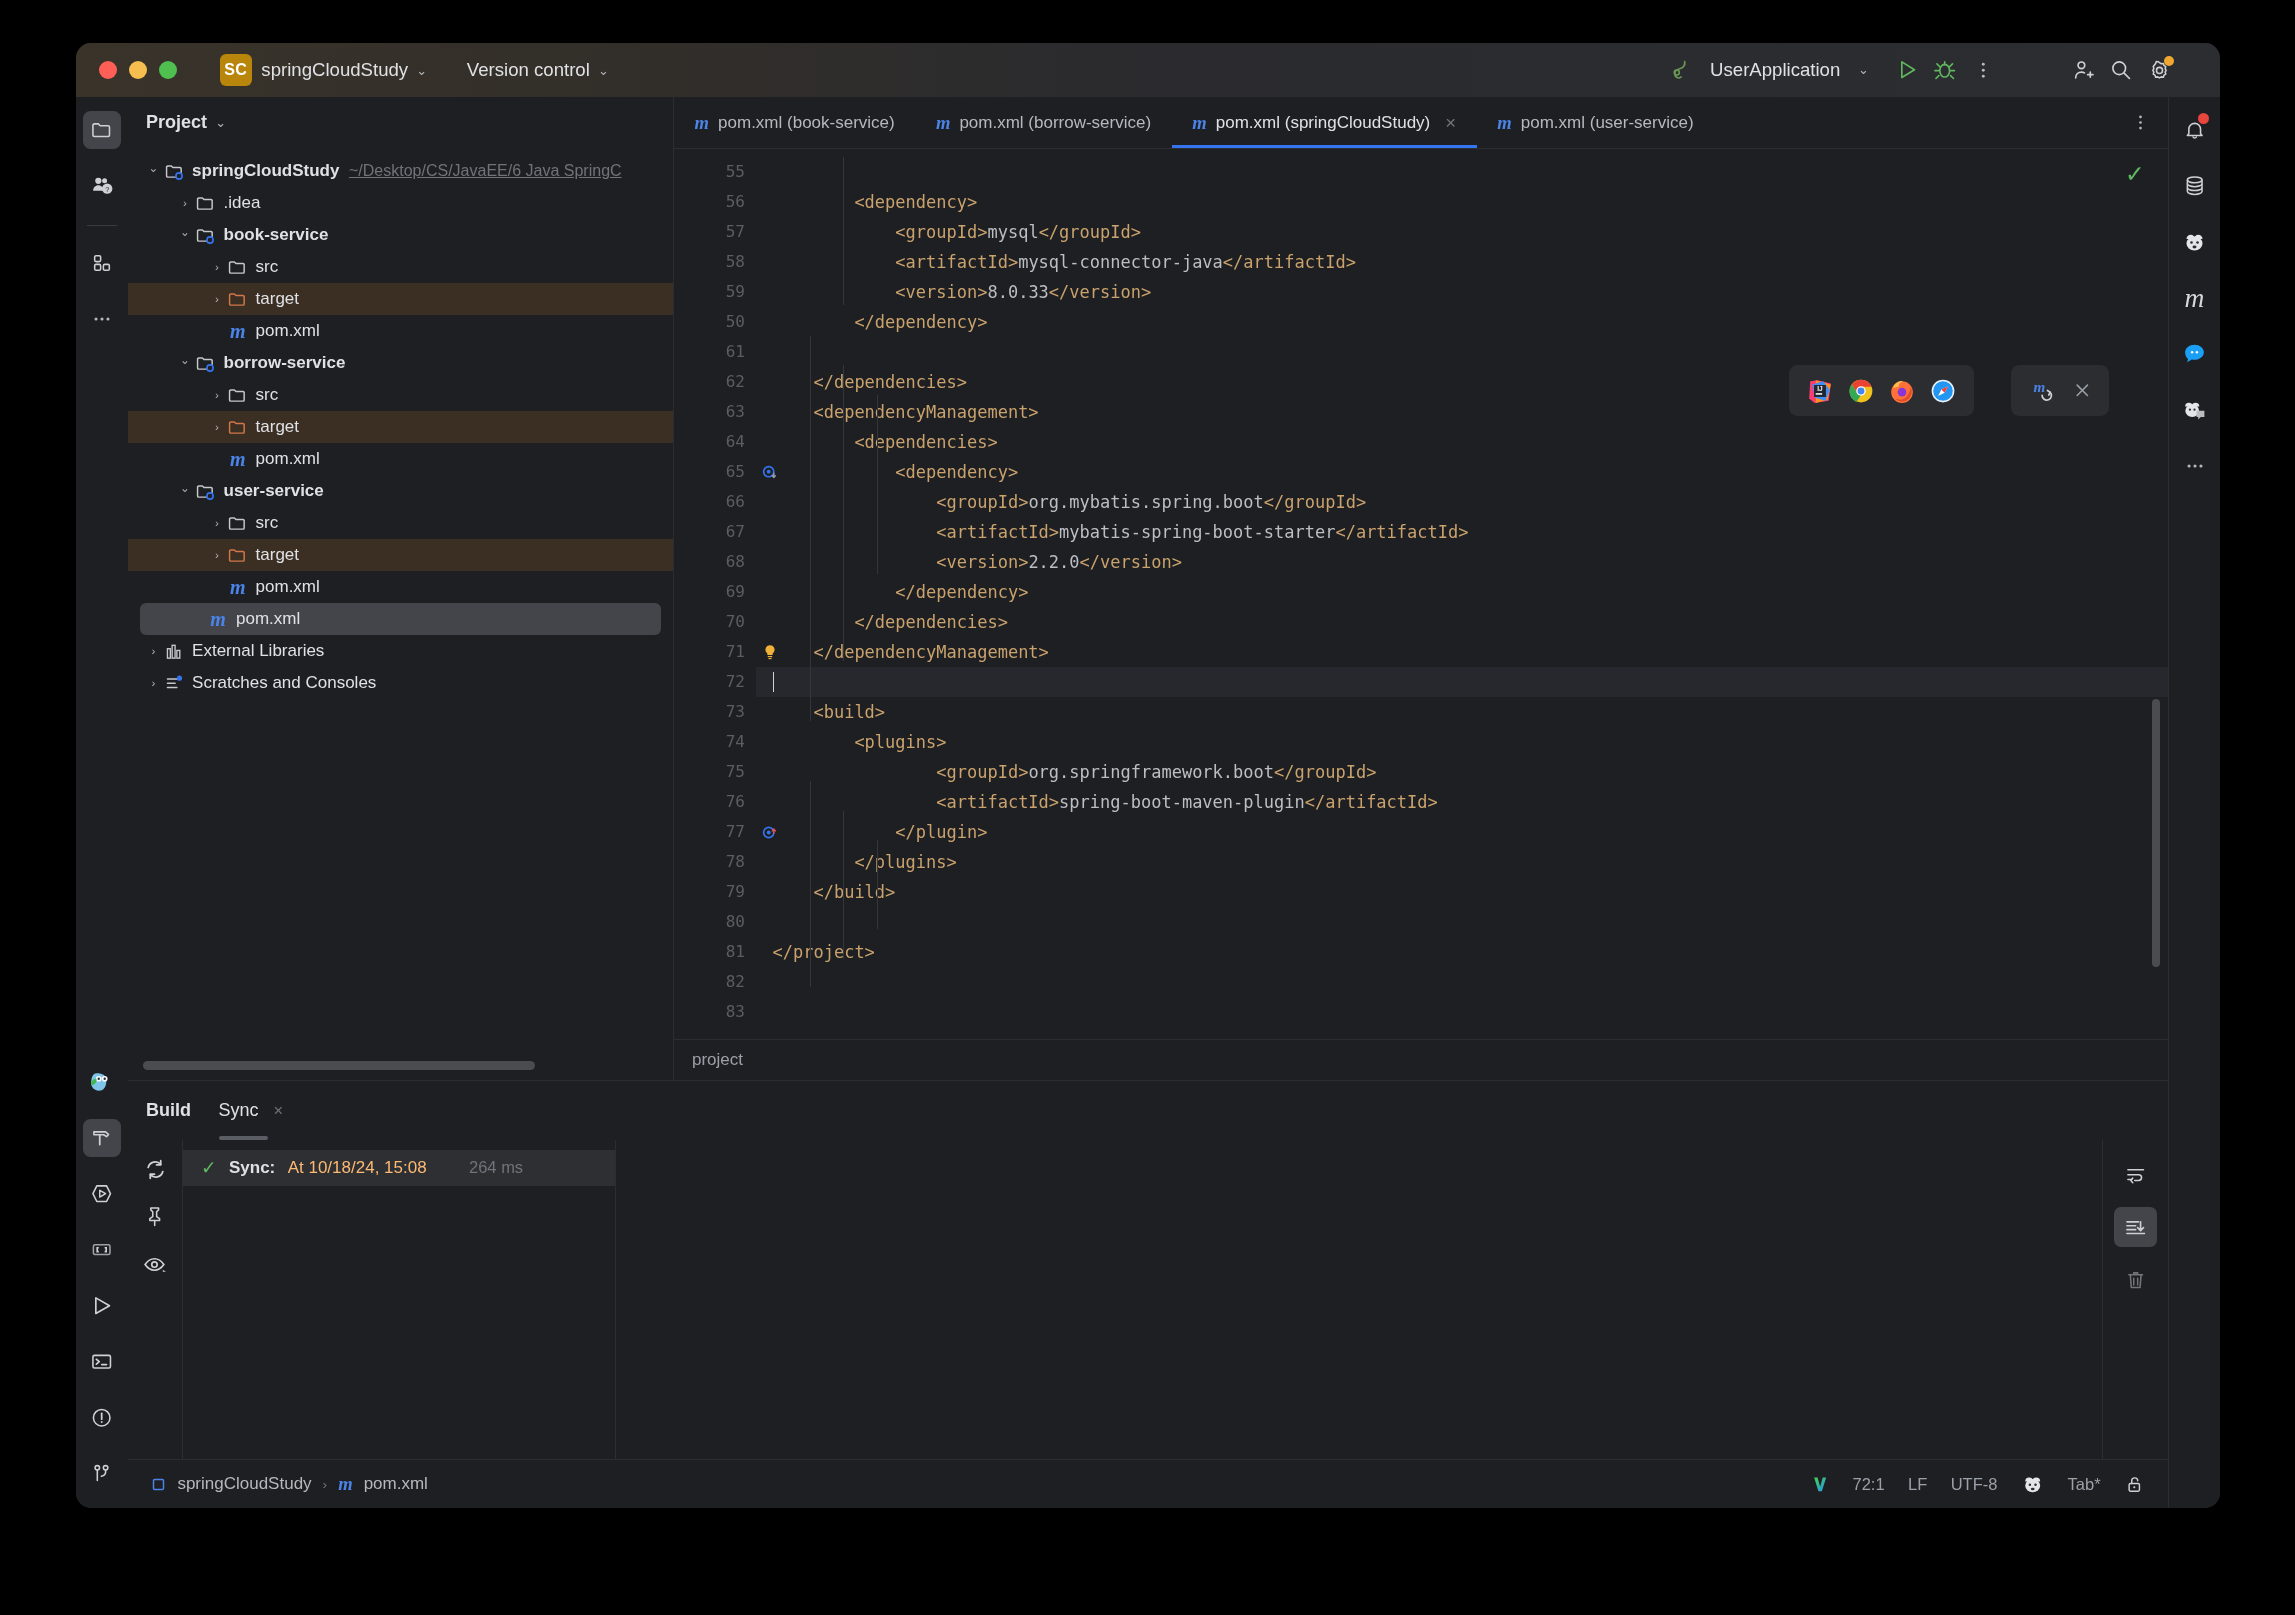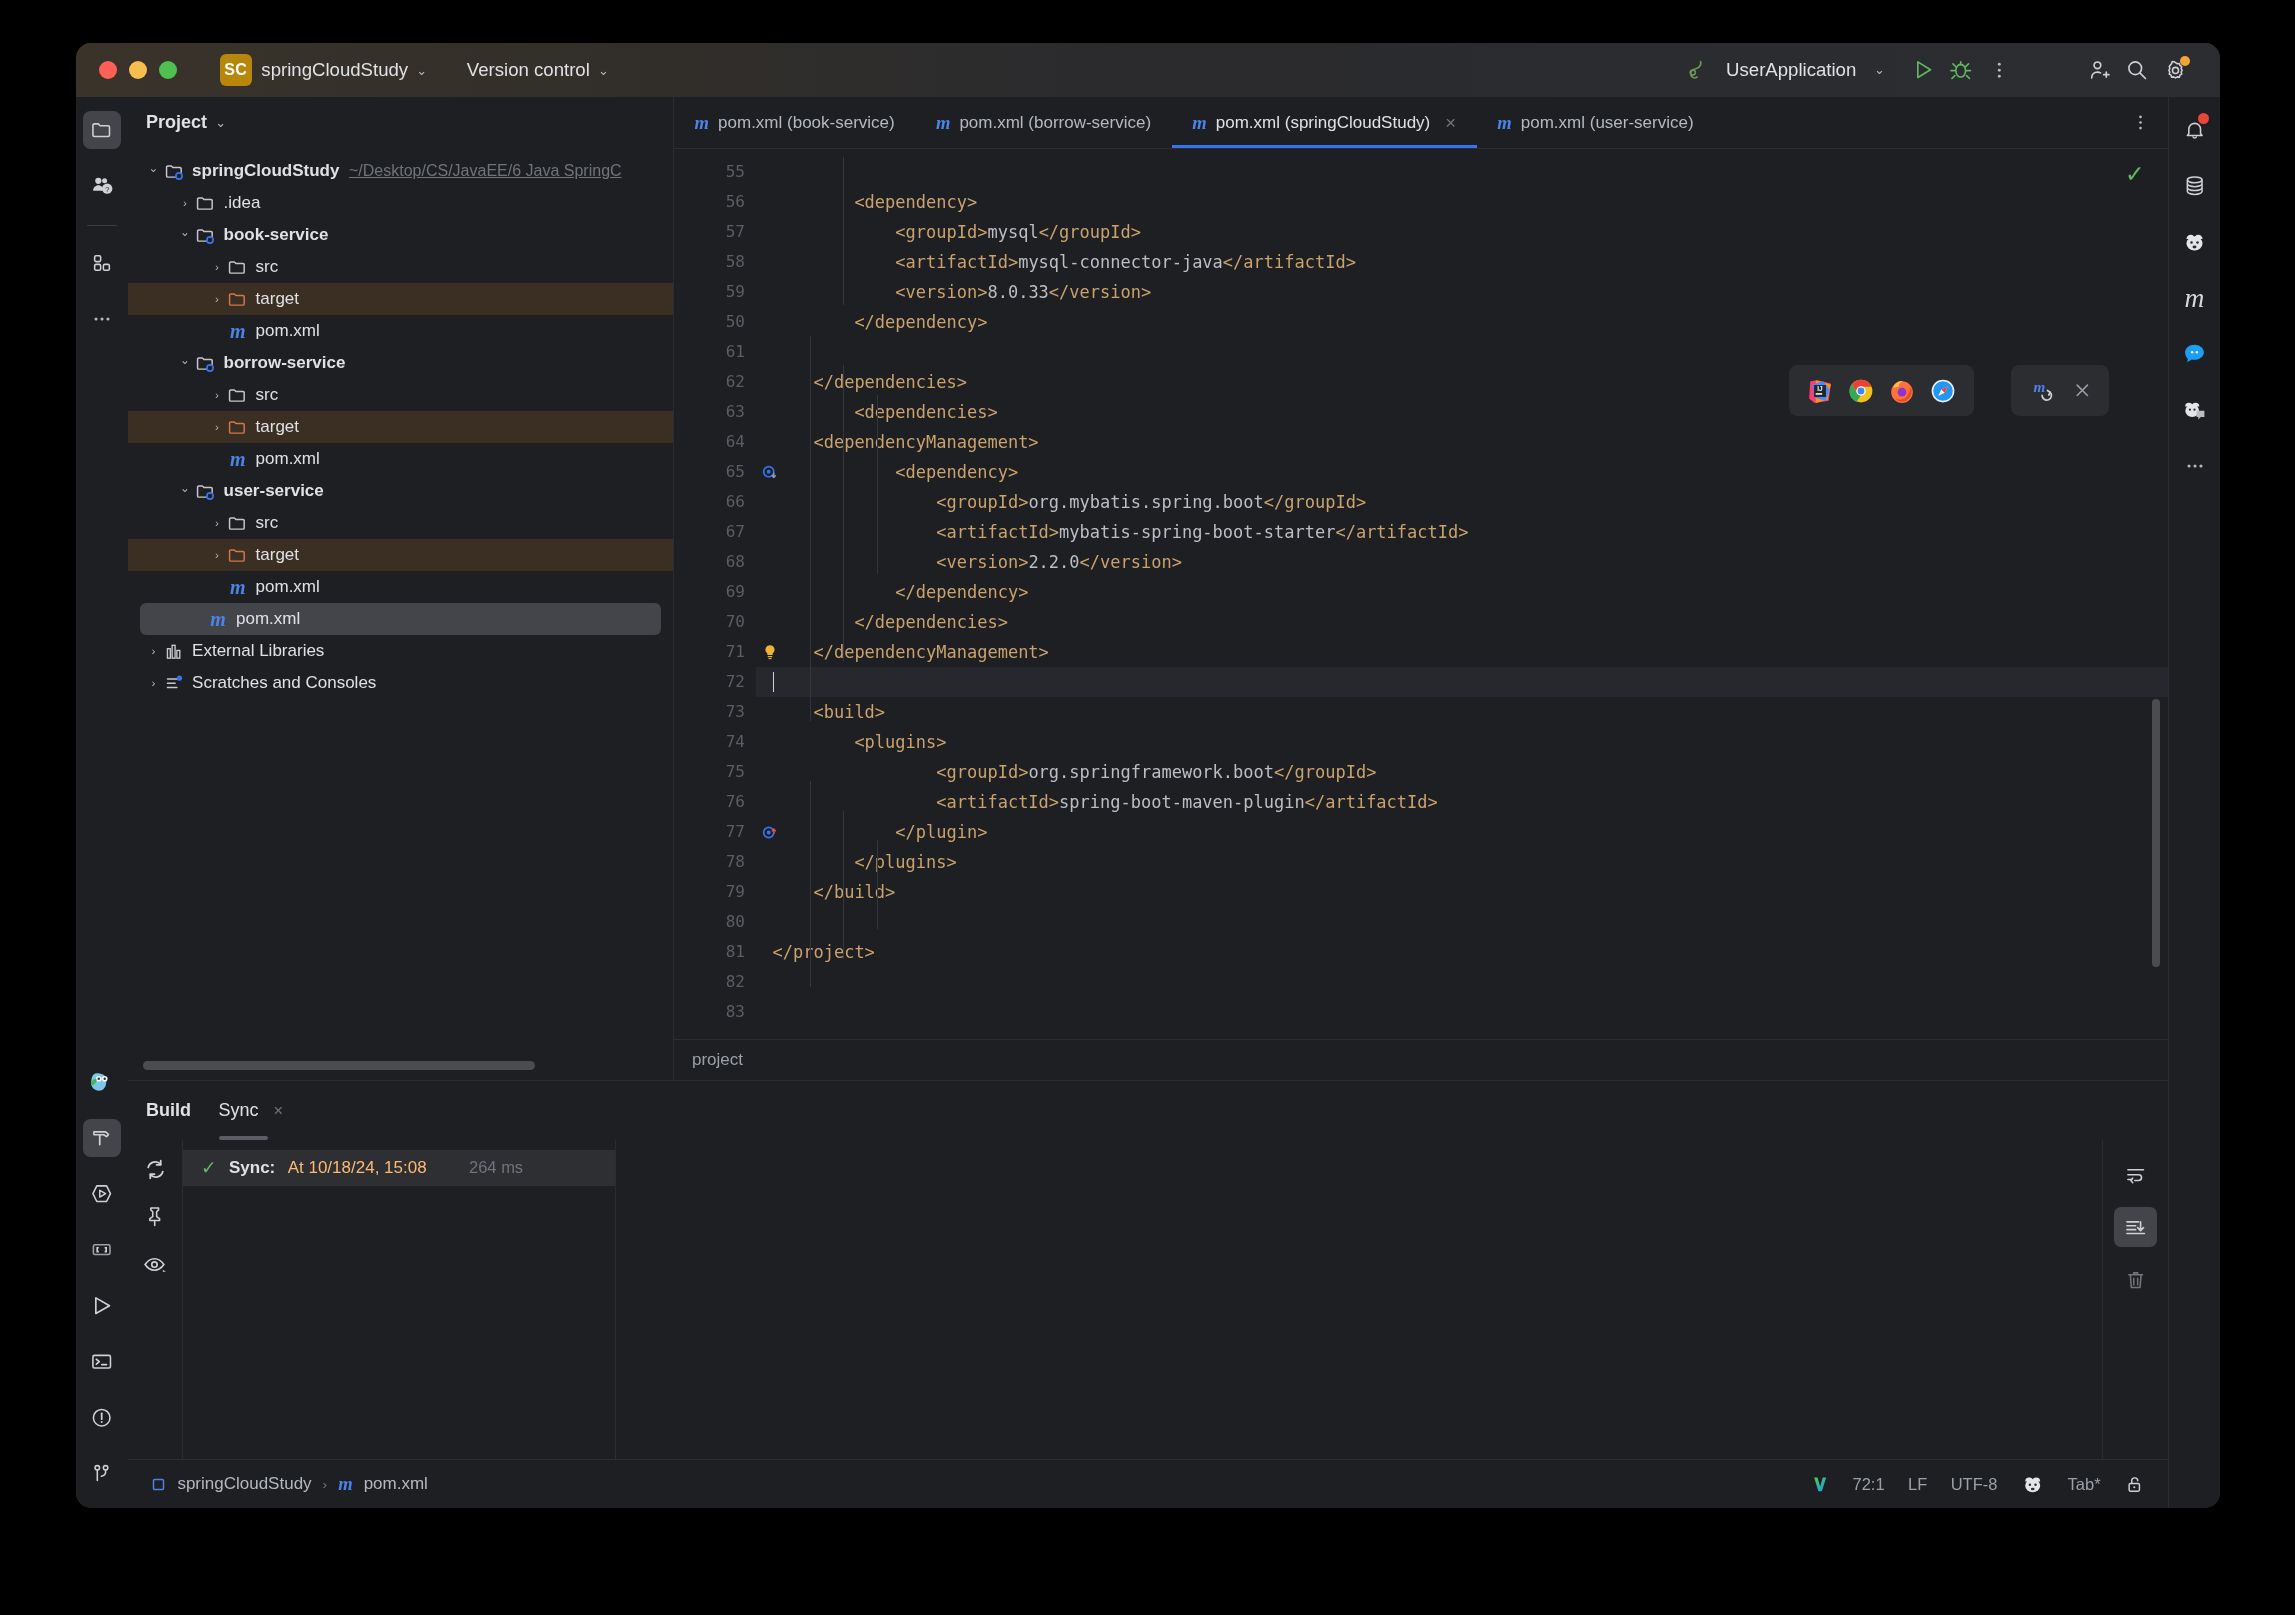--- a/index.html
+++ b/index.html
@@ -27,21 +27,21 @@
   .proj-badge{
     margin-left:43px;width:32px;height:32px;border-radius:6.2px;background:#b8860b;
     color:#fff;font-size:16px;font-weight:700;display:flex;align-items:center;justify-content:center;
     letter-spacing:0.3px;
   }
   .tb-text{color:#dfe1e5;font-size:18.6px;margin-left:9.6px;white-space:nowrap;}
   .chev{color:#b4b8bf;font-size:13px;margin-left:8.2px;}
   .tb-item{display:flex;align-items:center;cursor:default;}
   .tb-sep{width:30px;}
 
-  .tb-right{margin-left:auto;display:flex;align-items:center;gap:0;padding-right:26px;}
+  .tb-right{margin-left:auto;display:flex;align-items:center;gap:0;padding-right:42px;}
   .runcfg{display:flex;align-items:center;gap:9.6px;margin-right:19px;}
   .icon-btn{width:38px;height:38px;display:flex;align-items:center;justify-content:center;border-radius:6.2px;}
   .gap-lg{width:62px;}
 
   
   .body{position:absolute;top:54px;left:0;right:0;bottom:0;display:flex;}
 
   
   .rail{width:52px;background:#1e1f22;display:flex;flex-direction:column;align-items:center;
         padding-top:13.7px;flex:0 0 52px;position:relative;}
@@ -556,22 +556,22 @@
               <div class="indent-guide" style="left:87px;top:662px;height:148px;"></div>
               <div class="indent-guide" style="left:121px;top:691px;height:89px;"></div>
             <div class="cl"></div>
                 <div class="cl"><span class="tg">        &lt;dependency&gt;</span></div>
                 <div class="cl"><span class="tg">            &lt;groupId&gt;</span><span class="tx">mysql</span><span class="tg">&lt;/groupId&gt;</span></div>
                 <div class="cl"><span class="tg">            &lt;artifactId&gt;</span><span class="tx">mysql-connector-java</span><span class="tg">&lt;/artifactId&gt;</span></div>
                 <div class="cl"><span class="tg">            &lt;version&gt;</span><span class="tx">8.0.33</span><span class="tg">&lt;/version&gt;</span></div>
                 <div class="cl"><span class="tg">        &lt;/dependency&gt;</span></div>
                 <div class="cl"></div>
                 <div class="cl"><span class="tg">    &lt;/dependencies&gt;</span></div>
+                <div class="cl"><span class="tg">    &lt;dependencyManagement&gt;</span></div>
                 <div class="cl"><span class="tg">        &lt;dependencies&gt;</span></div>
-                <div class="cl"><span class="tg">    &lt;dependencyManagement&gt;</span></div>
                 <div class="cl"><span class="tg">            &lt;dependency&gt;</span></div>
                 <div class="cl"><span class="tg">                &lt;groupId&gt;</span><span class="tx">org.mybatis.spring.boot</span><span class="tg">&lt;/groupId&gt;</span></div>
                 <div class="cl"><span class="tg">                &lt;artifactId&gt;</span><span class="tx">mybatis-spring-boot-starter</span><span class="tg">&lt;/artifactId&gt;</span></div>
                 <div class="cl"><span class="tg">                &lt;version&gt;</span><span class="tx">2.2.0</span><span class="tg">&lt;/version&gt;</span></div>
                 <div class="cl"><span class="tg">            &lt;/dependency&gt;</span></div>
                 <div class="cl"><span class="tg">        &lt;/dependencies&gt;</span></div>
                 <div class="cl"><span class="tg">    &lt;/dependencyManagement&gt;</span></div>
                 <div class="cl cur"><span class="caret"></span></div>
                 <div class="cl"><span class="tg">    &lt;build&gt;</span></div>
                 <div class="cl"><span class="tg">        &lt;plugins&gt;</span></div>

